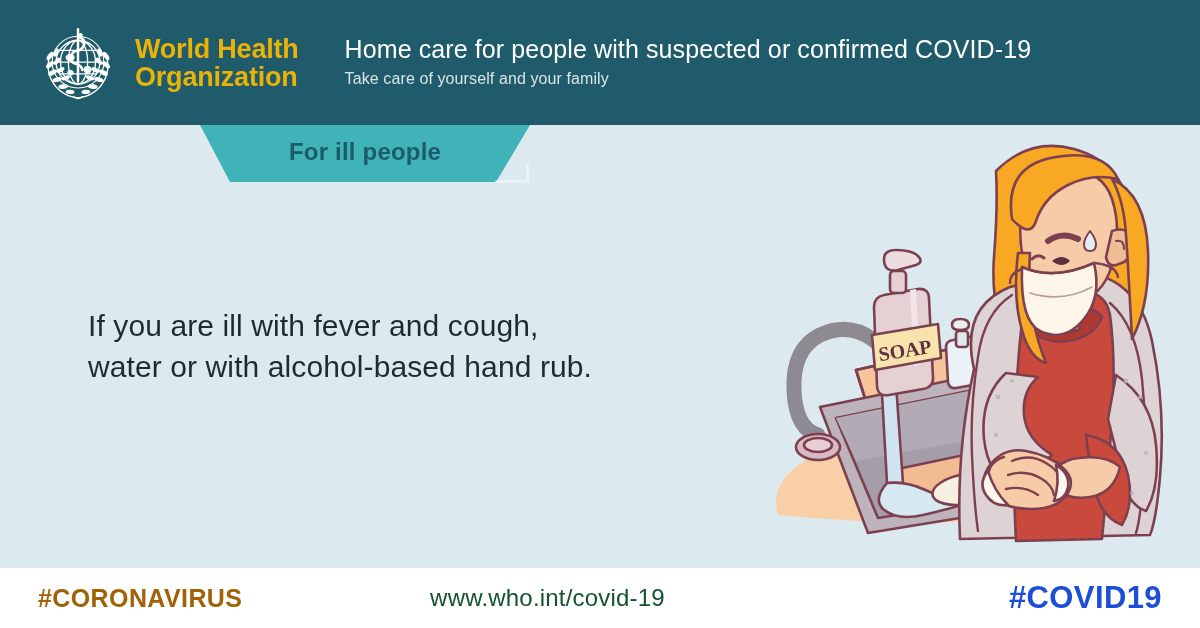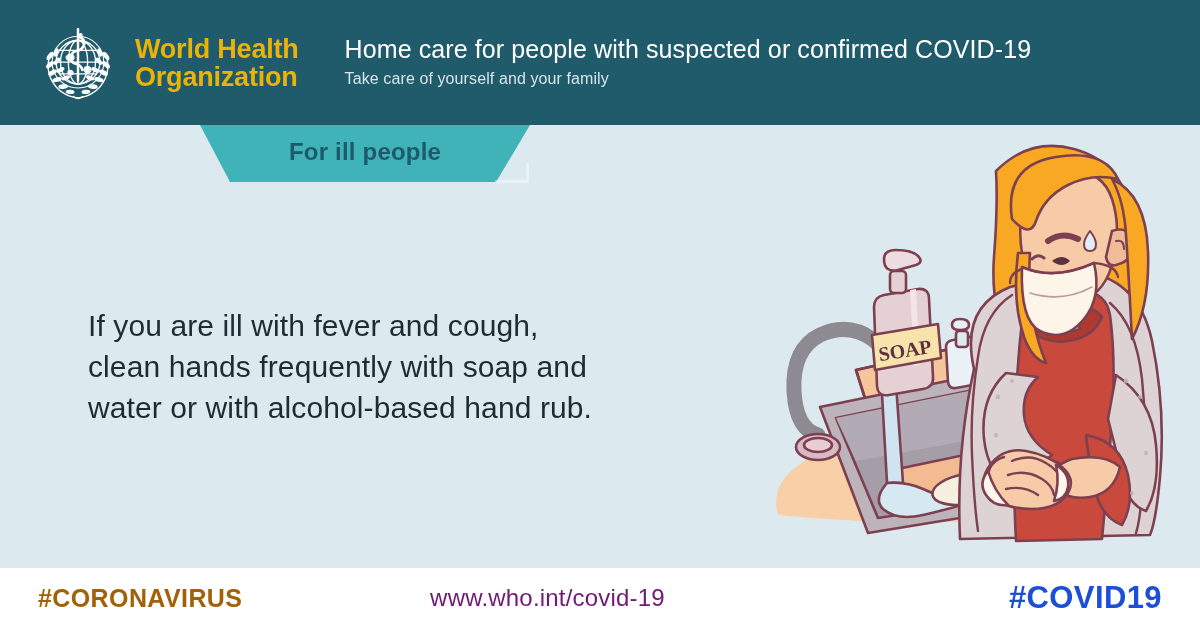--- a/index.html
+++ b/index.html
@@ -76,21 +76,21 @@
   .footer {
     position:absolute; left:0; top:568px; width:1200px; height:60px;
     background:#ffffff; display:flex; align-items:center;
   }
   .f-hash-left {
     position:absolute; left:38px; color:#a16207;
     font-size:25px; font-weight:bold; letter-spacing:0.4px;
   }
   .f-url {
     position:absolute; left:0; width:1095px; text-align:center;
-    color:#701a75; font-size:24px; font-weight:normal; letter-spacing:0.2px;
+    color:#14532d; font-size:24px; font-weight:normal; letter-spacing:0.2px;
   }
   .f-hash-right {
     position:absolute; right:38px; color:#1d4ed8;
     font-size:31px; font-weight:bold; letter-spacing:0.4px;
   }
 </style>
 </head>
 <body>
 
 <div class="poster">
@@ -172,21 +172,20 @@
     <div class="tab-banner">
       <svg class="tab-shape" viewBox="0 0 330 57" preserveAspectRatio="none">
         <polygon points="0,0 330,0 296,57 30,57" fill="#3fb3b8"></polygon>
       </svg>
       <div class="tab-label">For ill people</div>
     </div>
     <div class="tab-ghost"></div>
 
     <div class="message">
       <div>If you are ill with fever and cough,</div>
-      <div>clean hands frequently with soap and</div>
       <div>water or with alcohol-based hand rub.</div>
     </div>
 
     <svg class="illustration" viewBox="0 0 440 420">
 
       <g stroke="#7d4050" stroke-width="2.6" stroke-linejoin="round" stroke-linecap="round">
 
         <path d="M18 380 q-8 -28 18 -48 l60 -42 L250 210 L330 375 q-140 22 -312 5z" fill="#f8cfa6" stroke="none"></path>
 
         <path d="M96 235 L252 200 L300 300 L128 336 Z" fill="#f6c59b"></path>

